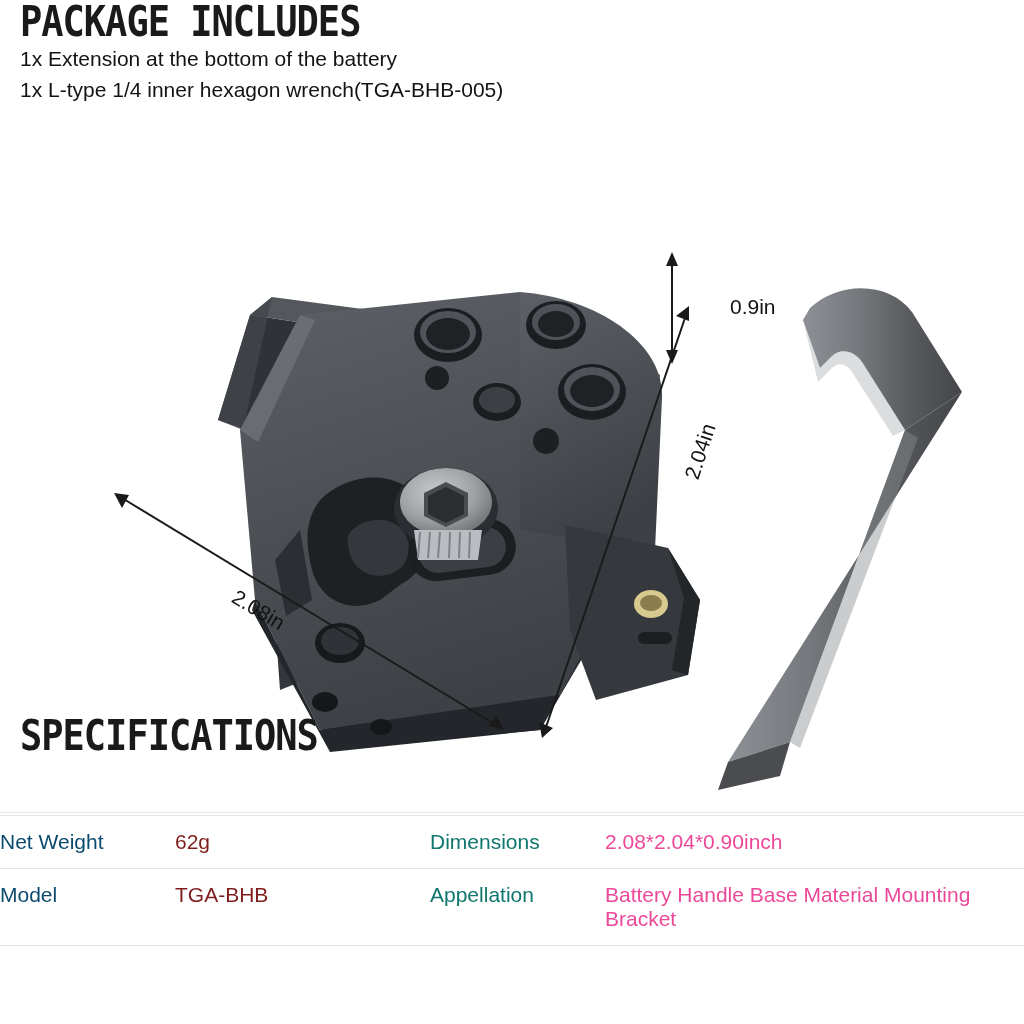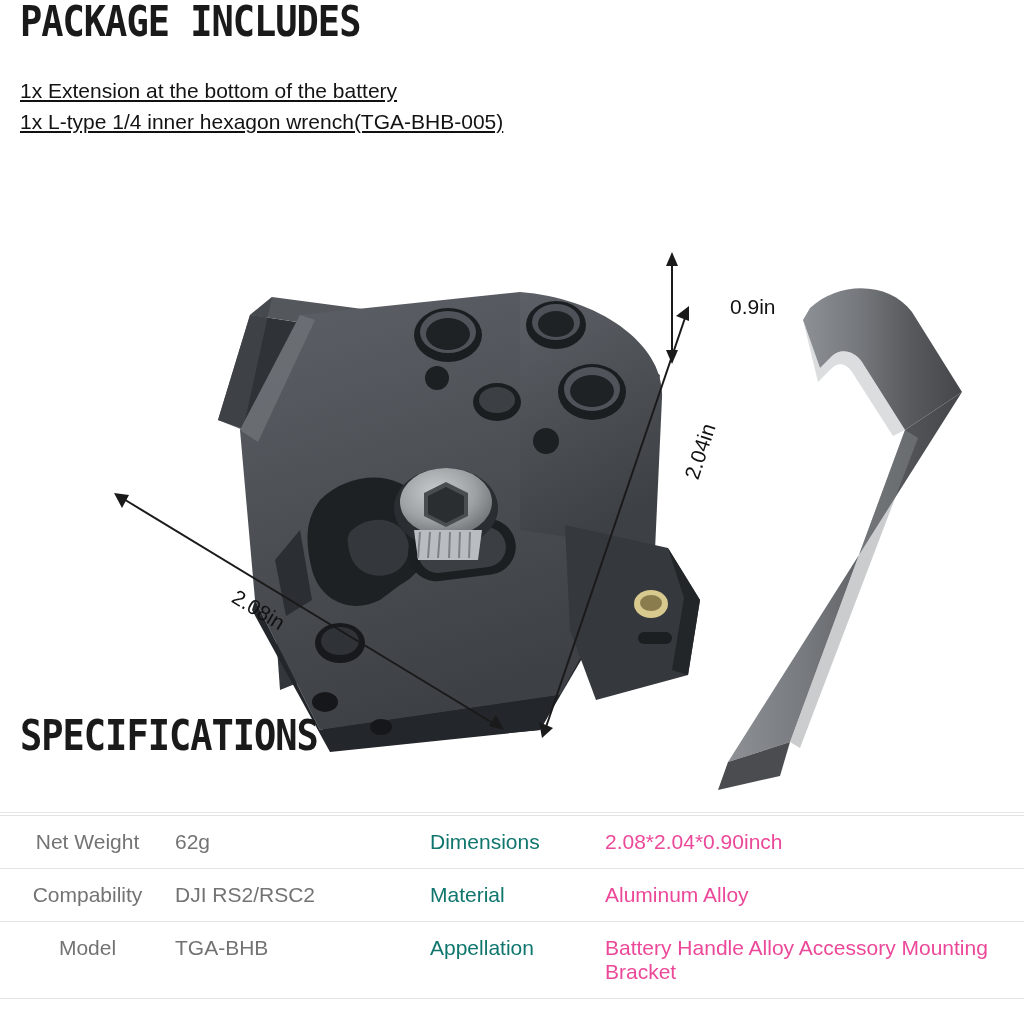--- a/index.html
+++ b/index.html
@@ -36,22 +36,21 @@
   }
   #package-heading {
     margin-top: 6px;
   }
   .package-line {
     font-size: 21px;
     line-height: 31px;
     color: #131313;
   }
   #package-lines {
-    margin-top: 32px;
-    text-decoration: underline;
+    margin-top: 0;
   }
 
   
   #illustration {
     position: absolute;
     left: 0;
     top: 130px;
     width: 1024px;
     height: 680px;
   }
@@ -84,27 +83,26 @@
   }
   #specs-table tr {
     border-top: 1px solid #e3e3e3;
     border-bottom: 1px solid #e3e3e3;
   }
   #specs-table td {
     padding: 14px 0 14px 0;
     vertical-align: top;
   }
   td.k {
-    color: #737373;
+    color: #0c4a6e;
     width: 175px;
     padding-left: 22px;
-    text-align: center;
   }
   td.v {
-    color: #737373;
+    color: #7f1d1d;
     width: 255px;
     margin-left: 31px;
   }
   td.k2 {
     color: #0f766e;
     width: 175px;
     padding-left: 8px;
   }
   td.v2 {
     color: #ec4899;
@@ -277,25 +275,19 @@
 
 <table id="specs-table">
   <tbody>
     <tr>
       <td class="k">Net Weight</td>
       <td class="v">62g</td>
       <td class="k2">Dimensions</td>
       <td class="v2">2.08*2.04*0.90inch</td>
     </tr>
     <tr>
-      <td class="k">Compability</td>
-      <td class="v">DJI RS2/RSC2</td>
-      <td class="k2">Material</td>
-      <td class="v2">Aluminum Alloy</td>
-    </tr>
-    <tr>
       <td class="k">Model</td>
       <td class="v">TGA-BHB</td>
       <td class="k2">Appellation</td>
-      <td class="v2" style="max-width:370px;">Battery Handle Alloy Accessory Mounting Bracket</td>
+      <td class="v2" style="max-width:370px;">Battery Handle Base Material Mounting Bracket</td>
     </tr>
   </tbody>
 </table>
 
 </body></html>

